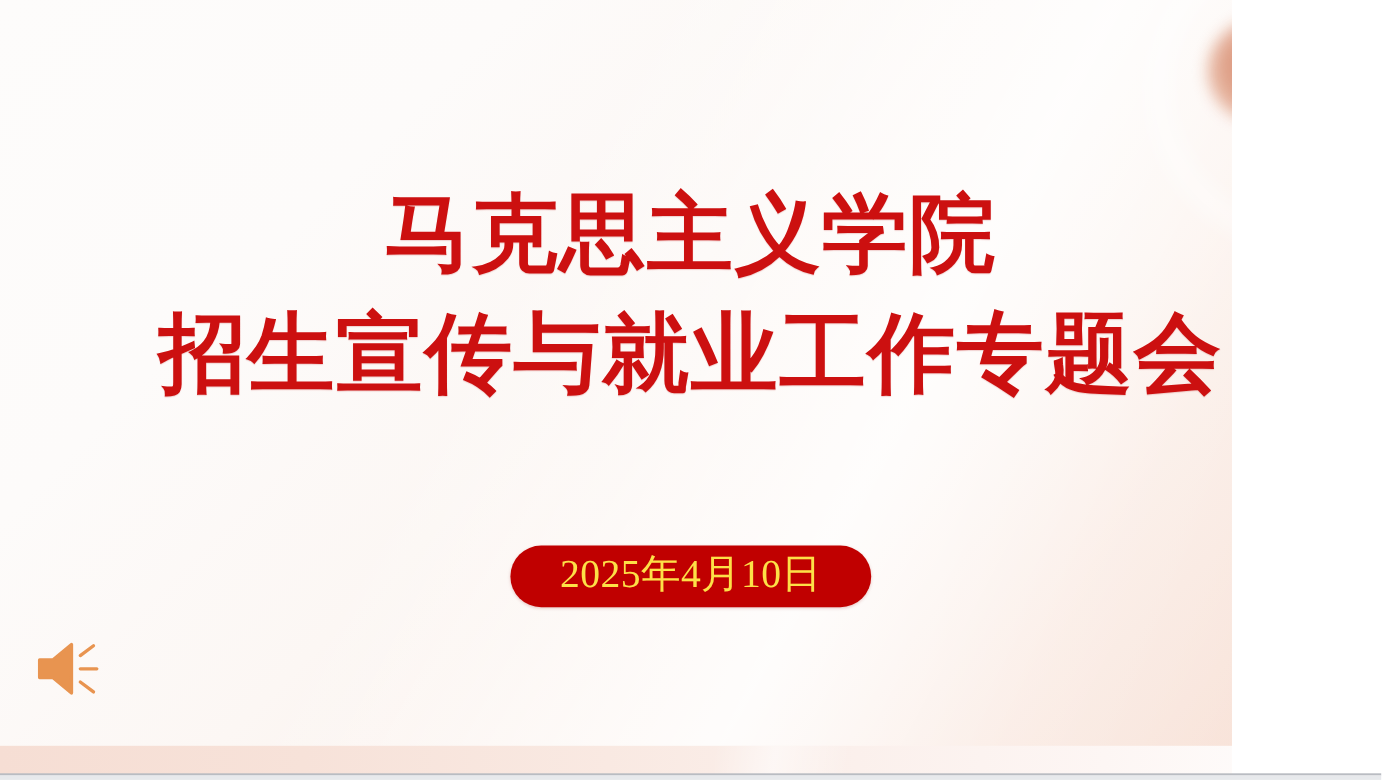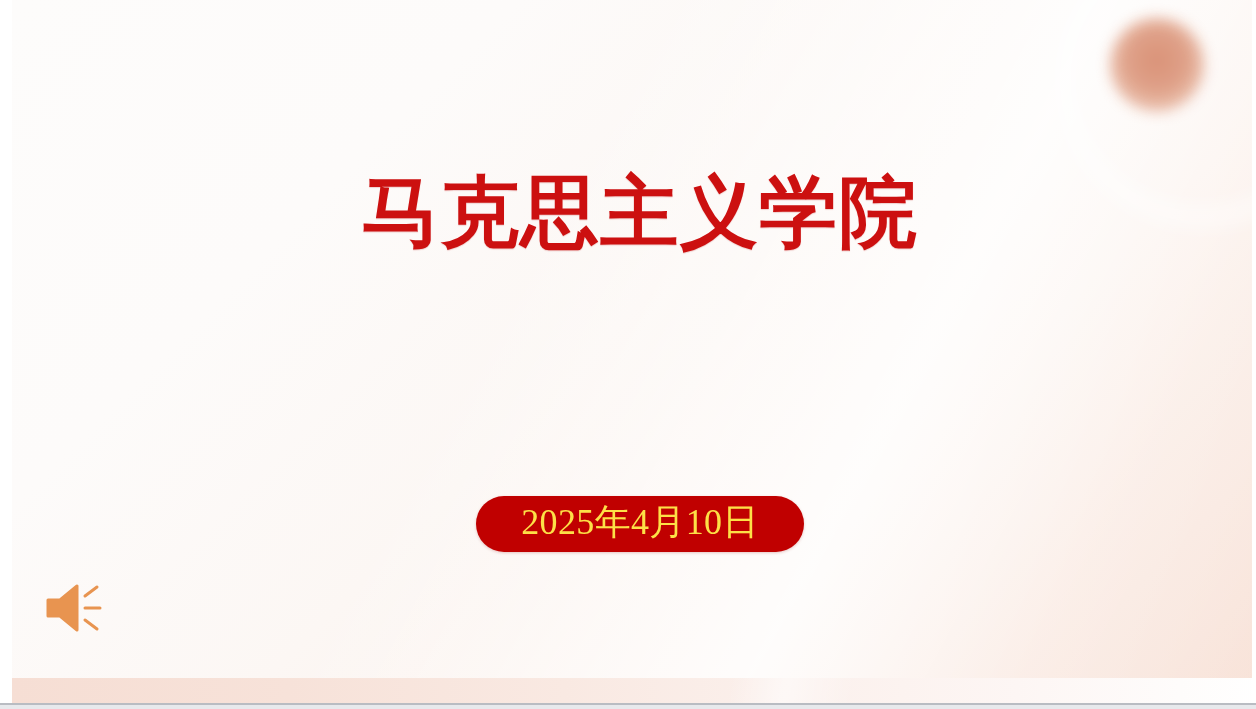--- a/index.html
+++ b/index.html
@@ -16,23 +16,23 @@
     position: relative;
     width: 1256px;
     height: 709px;
     overflow: hidden;
     background: #ffffff;
   }
 
   
   .slide-canvas {
     position: absolute;
-    left: 12px;
+    left: 0;
     top: 0;
-    width: 1240px;
+    width: 1120px;
     height: 704px;
     overflow: hidden;
     background:
       linear-gradient(135deg,
         #fdfcfb 0%,
         #fdfbfa 26%,
         #fcf7f4 48%,
         #fbf0ea 70%,
         #f9e6dd 88%,
         #f7e0d5 100%);
@@ -216,20 +216,21 @@
   <div class="slide-canvas">
 
     <div class="sheen"></div>
 
     <div class="deco-arc2"></div>
     <div class="deco-sun"></div>
     <div class="deco-arc"></div>
 
     <div class="title-block">
       <div class="title-line title-line-1">马克思主义学院</div>
+      <div class="title-line title-line-2">招生宣传与就业工作专题会</div>
     </div>
 
     <div class="date-badge-wrap">
       <span class="date-badge">2025年4月10日</span>
     </div>
 
     <div class="audio-icon">
       <svg width="64" height="52" viewBox="0 0 64 52" xmlns="http://www.w3.org/2000/svg">
         <path d="M3 18 H15 L32 4 V48 L15 34 H3 Z" fill="#E89450" stroke="#E89450" stroke-width="3" stroke-linejoin="round"></path>
         <line x1="40" y1="14" x2="52" y2="5" stroke="#E89450" stroke-width="3" stroke-linecap="round"></line>

